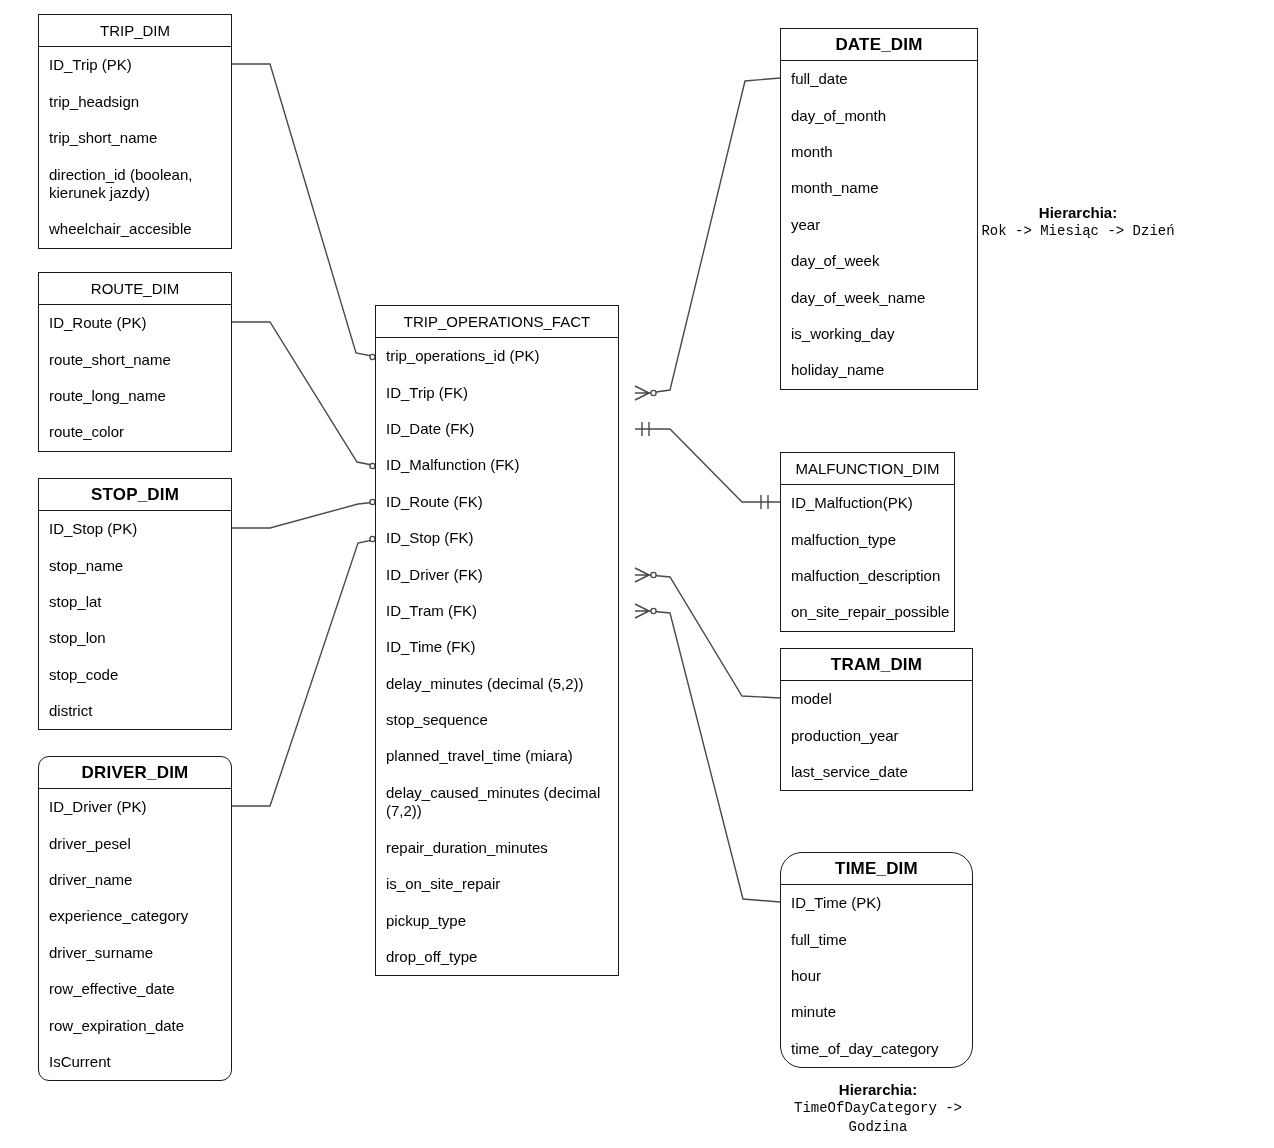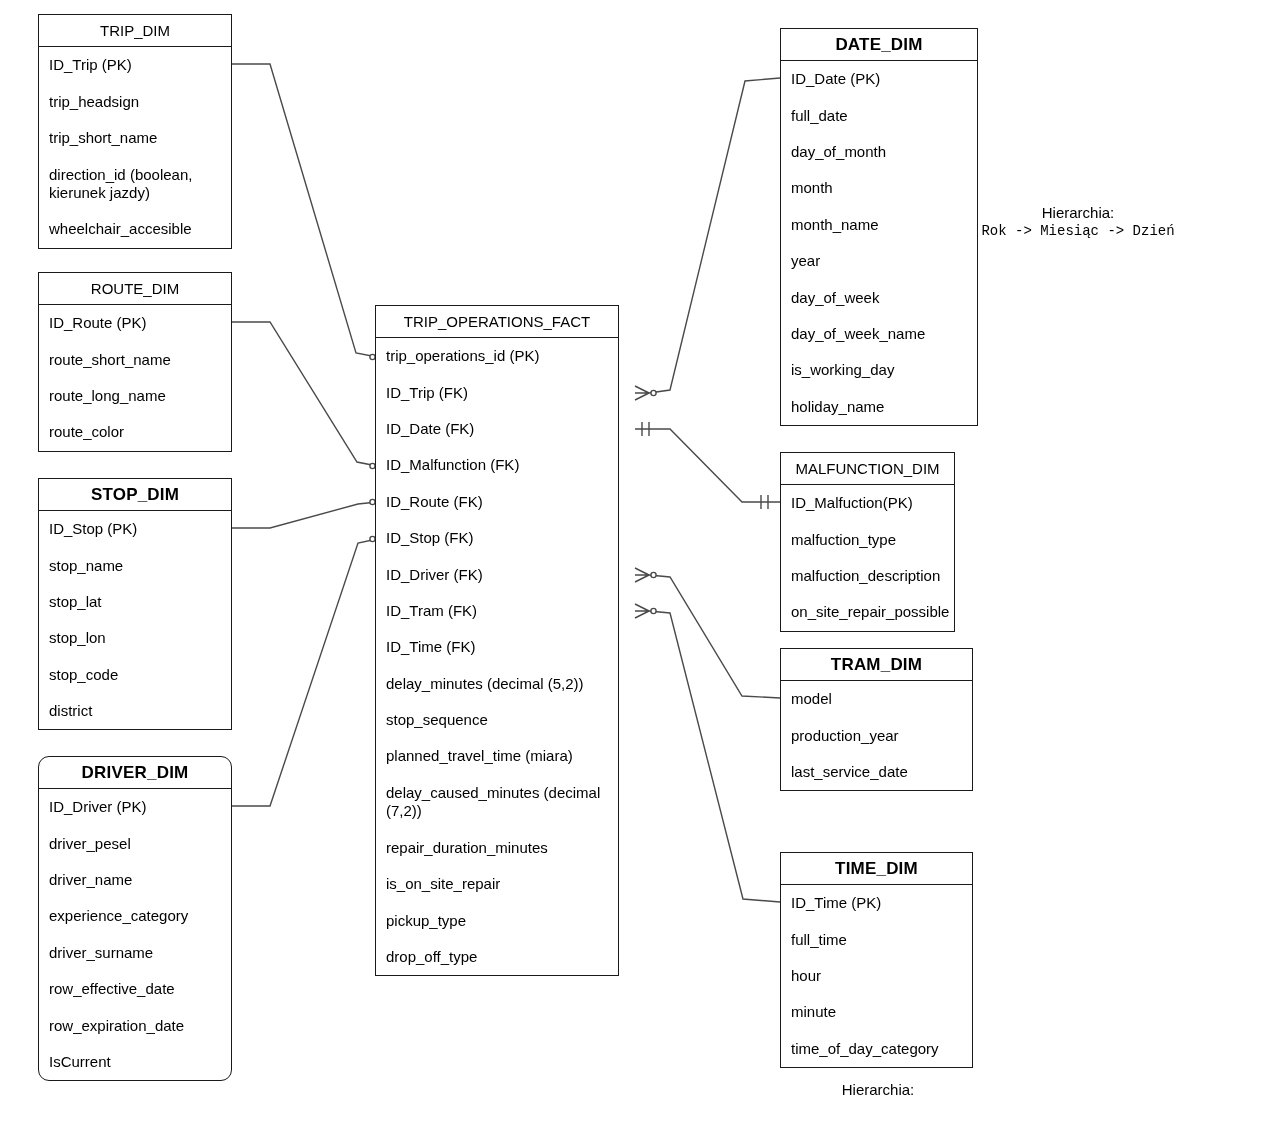--- a/index.html
+++ b/index.html
@@ -59,28 +59,28 @@
   }
   
   #t-trip    { left: 38px;  top: 14px;  width: 194px; }
   #t-route   { left: 38px;  top: 272px; width: 194px; }
   #t-stop    { left: 38px;  top: 478px; width: 194px; }
   #t-driver  { left: 38px;  top: 756px; width: 194px; border-radius: 11px; }
   #t-fact    { left: 375px; top: 267px; width: 244px; margin-top: 38px; }
   #t-date    { left: 780px; top: 28px;  width: 198px; }
   #t-malf    { left: 780px; top: 452px; width: 175px; }
   #t-tram    { left: 780px; top: 648px; width: 193px; }
-  #t-time    { left: 780px; top: 852px; width: 193px; }
+  #t-time    { left: 780px; top: 852px; width: 193px; border-radius: 22px; }
 
   .annotation {
     position: absolute;
     text-align: center;
   }
   .annotation .ann-heading {
-    font-weight: normal;
+    font-weight: bold;
     font-size: 15px;
     line-height: 19px;
   }
   .annotation .ann-body {
     font-family: "Liberation Mono", "DejaVu Sans Mono", monospace;
     font-size: 14px;
     line-height: 19px;
     white-space: pre-line;
   }
   #ann-date { left: 958px; top: 203px; width: 240px; }
@@ -199,21 +199,20 @@
     <div class="row">planned_travel_time (miara)</div>
     <div class="row tall">delay_caused_minutes (decimal (7,2))</div>
     <div class="row">repair_duration_minutes</div>
     <div class="row">is_on_site_repair</div>
     <div class="row">pickup_type</div>
     <div class="row">drop_off_type</div>
   </div>
 
   <div class="er-table bold-title" id="t-date">
     <div class="hdr">DATE_DIM</div>
-    <div class="row">ID_Date (PK)</div>
     <div class="row">full_date</div>
     <div class="row">day_of_month</div>
     <div class="row">month</div>
     <div class="row">month_name</div>
     <div class="row">year</div>
     <div class="row">day_of_week</div>
     <div class="row">day_of_week_name</div>
     <div class="row">is_working_day</div>
     <div class="row">holiday_name</div>
   </div>
@@ -242,15 +241,16 @@
     <div class="row">time_of_day_category</div>
   </div>
 
   <div class="annotation" id="ann-date">
     <div class="ann-heading">Hierarchia:</div>
     <div class="ann-body">Rok -&gt; Miesiąc -&gt; Dzień</div>
   </div>
 
   <div class="annotation" id="ann-time">
     <div class="ann-heading">Hierarchia:</div>
+    <div class="ann-body">TimeOfDayCategory -&gt; Godzina</div>
   </div>
 
 </div>
 
 </body></html>

